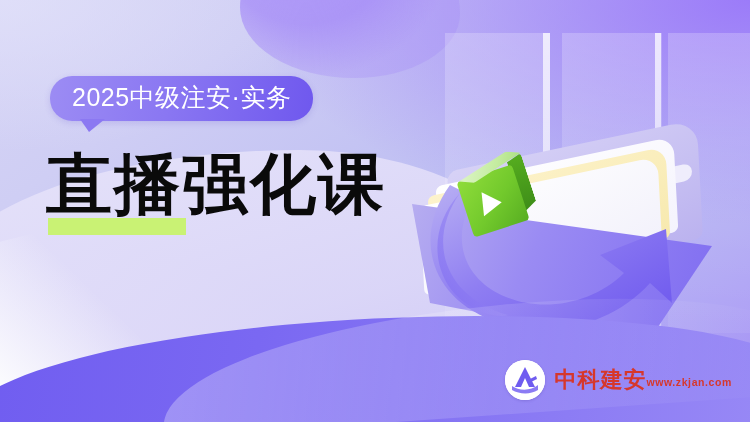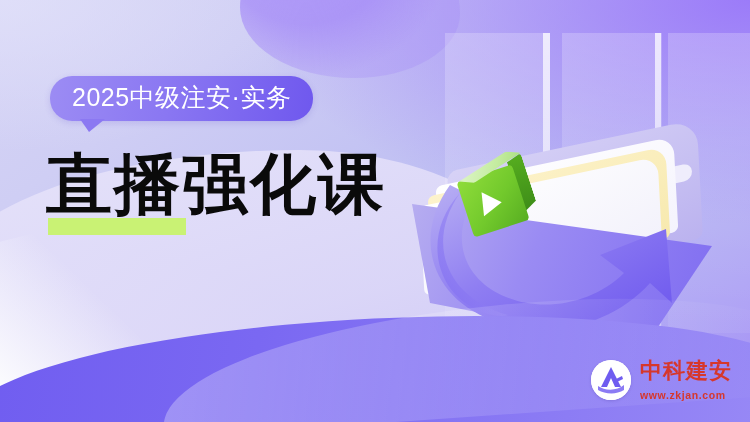--- a/index.html
+++ b/index.html
@@ -165,21 +165,21 @@
     font-weight:bold;font-size:26px;
   }
 
   
   .logo{position:absolute;right:18px;bottom:22px;display:flex;align-items:center;gap:9px;}
   .logo-mark{
     width:40px;height:40px;border-radius:50%;
     background:#fff;position:relative;flex:none;
     box-shadow:0 1px 3px rgba(60,40,140,.22);
   }
-  .logo-text{display:flex;flex-direction:column;line-height:1;}
+  .logo-text{display:flex;flex-direction:row;line-height:1;}
   .logo-cn{
     font-family:"DejaVu Sans","Liberation Sans",sans-serif;
     font-weight:bold;font-size:22px;color:#d6372c;letter-spacing:1px;
   }
   .logo-url{
     font-size:10.5px;color:#d6372c;letter-spacing:.6px;margin-top:8px;font-weight:bold;
   }
 </style>
 </head>
 <body>

